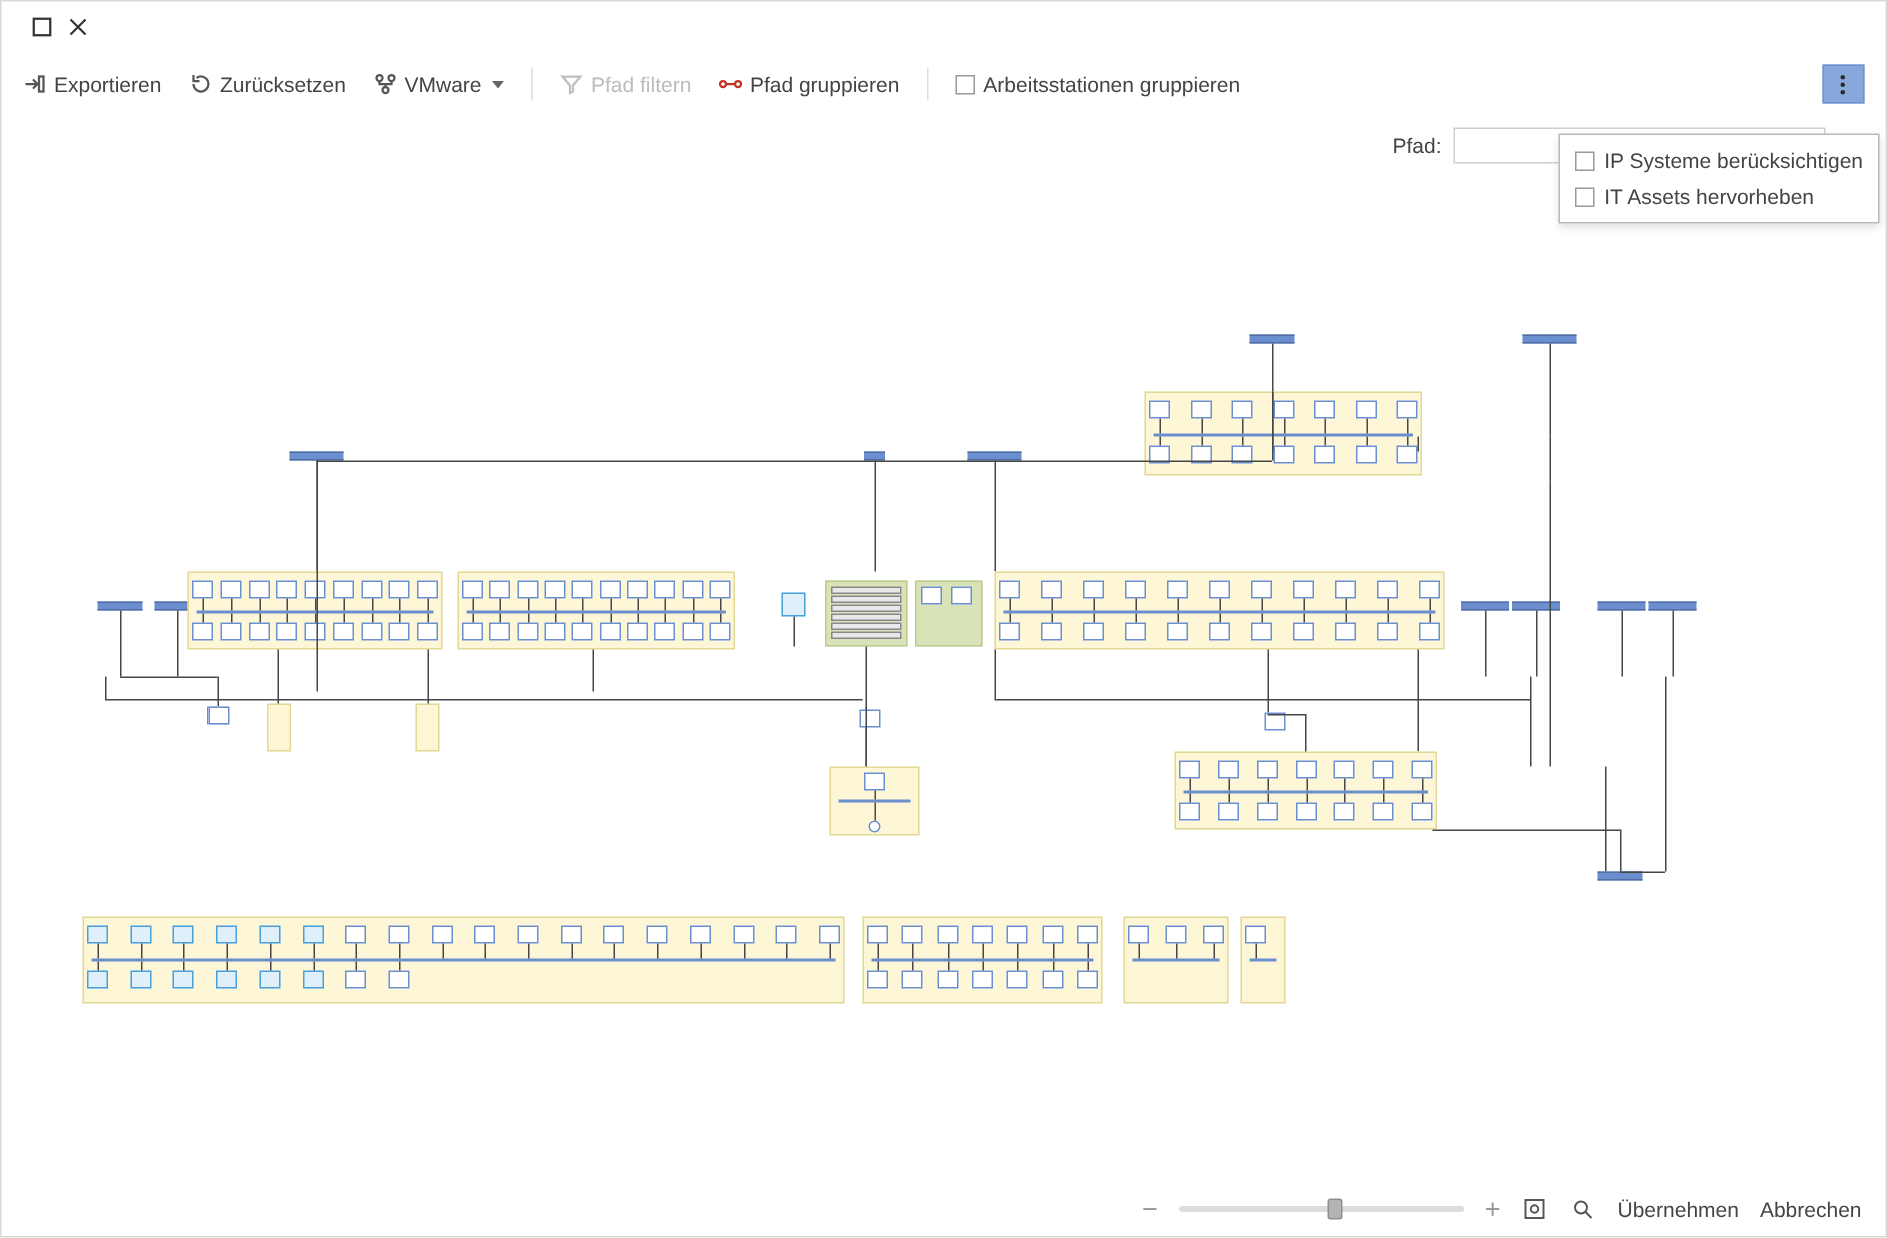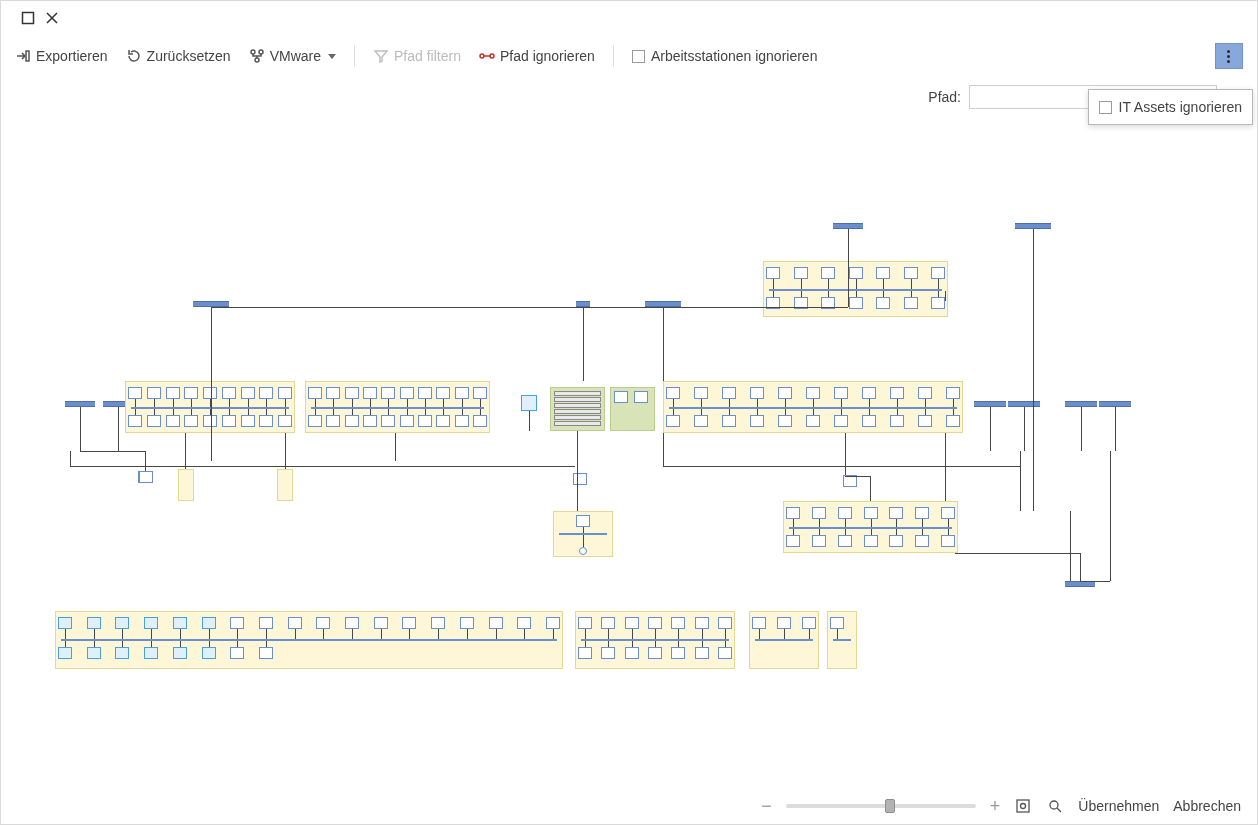--- a/index.html
+++ b/index.html
@@ -119,42 +119,46 @@
     <span>Pfad filtern</span>
   </div>
   <div class="tbtn">
     <span class="ic">
       <svg viewBox="0 0 16 16">
           <circle cx="3" cy="8" r="2" stroke="#c43127"></circle>
           <circle cx="13" cy="8" r="2" stroke="#c43127"></circle>
           <path d="M5 8h6" stroke="#c43127"></path>
         </svg>
     </span>
-    <span>Pfad ignorieren</span>
+    <span>Pfad gruppieren</span>
   </div>
   <div class="sep"></div>
   <label class="checklabel">
     <span class="chk"></span>
-    <span>Arbeitsstationen ignorieren</span>
+    <span>Arbeitsstationen gruppieren</span>
   </label>
   <div class="spacer"></div>
   <div class="moremenu">
     <span class="dots">
         <span></span>
         <span></span>
         <span></span>
       </span>
     <span class="caret"></span>
   </div>
 </div>
 
 <div class="dropdown">
   <div class="row">
     <span class="chk"></span>
-    <span>IT Assets ignorieren</span>
+    <span>IP Systeme berücksichtigen</span>
+  </div>
+  <div class="row">
+    <span class="chk"></span>
+    <span>IT Assets hervorheben</span>
   </div>
 </div>
 
 <div class="searchrow">
   <span>Pfad:</span>
   <span class="searchwrap">
     <input type="text" placeholder="" style="">
     <span class="clear">✕</span>
   </span>
 </div>

